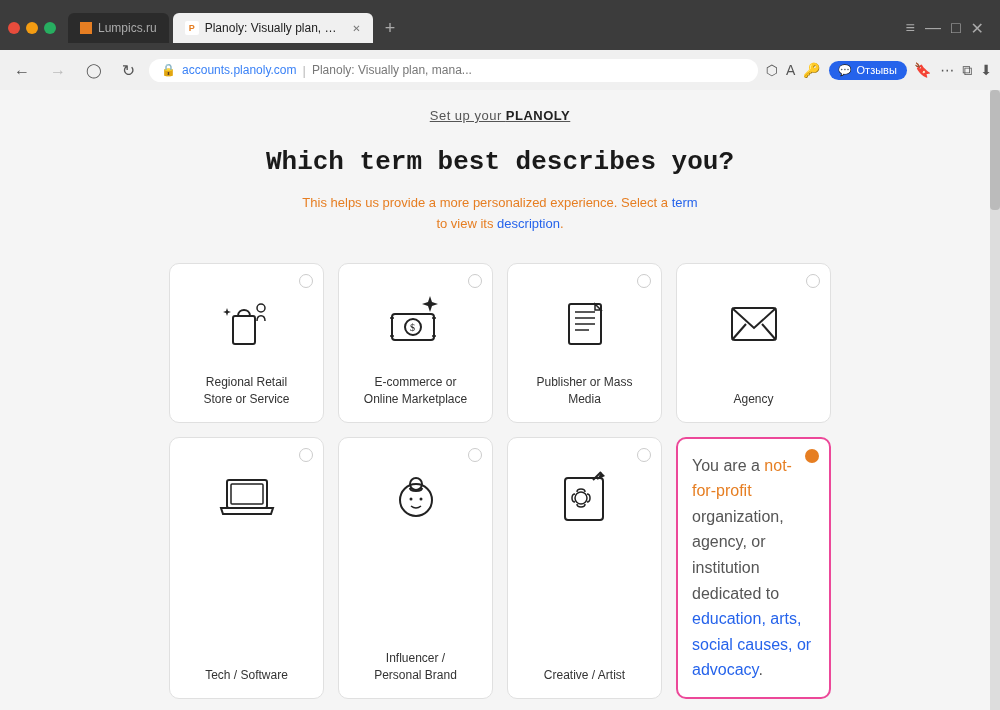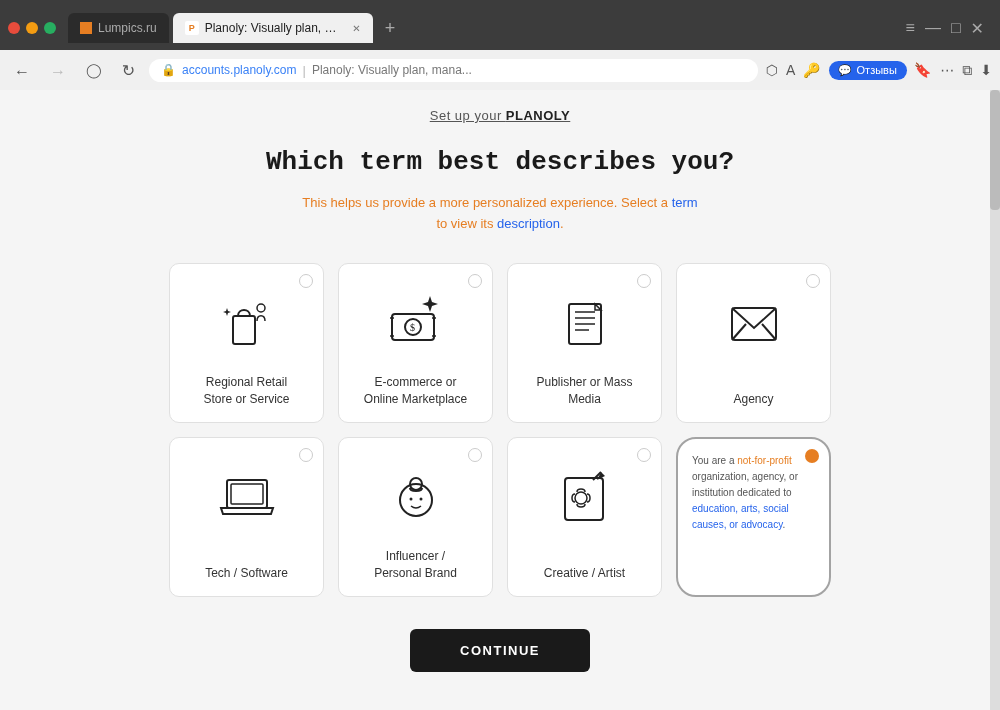--- a/index.html
+++ b/index.html
@@ -224,26 +224,26 @@
     .card-label {
       font-size: 12px;
       color: #333;
       text-align: center;
       font-weight: 500;
       line-height: 1.4;
     }
 
     .card-description {
       background: white;
-      border-radius: 20px;
-      border: 2px solid #a3a3a3;
+      border-radius: 10px;
+      border: 2px solid #ec4899;
       padding: 14px;
       min-height: 160px;
       position: relative;
-      font-size: 10px;
+      font-size: 16px;
       color: #555;
       line-height: 1.6;
     }
     .card-description .selected-dot-filled {
       position: absolute;
       top: 10px;
       right: 10px;
       width: 14px;
       height: 14px;
       border-radius: 50%;

